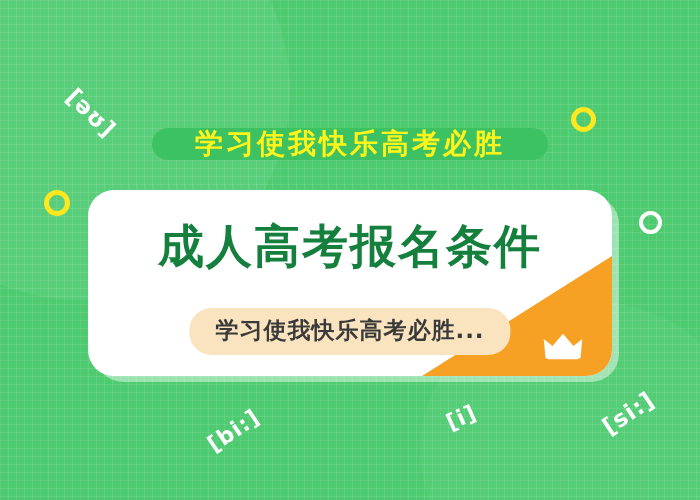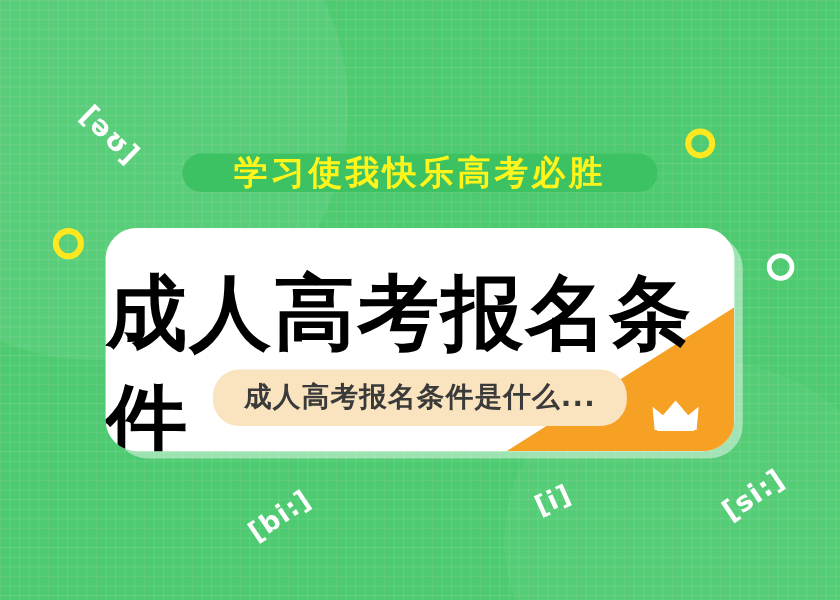--- a/index.html
+++ b/index.html
@@ -131,22 +131,23 @@
     bottom: 14px;
     width: 42px;
     height: 32px;
   }
 
   .card-title {
     position: absolute;
     left: 0;
     right: 0;
     top: 26px;
-    color: #000000;
-    font-size: 68px;
+    text-align: center;
+    color: #15803d;
+    font-size: 46px;
     font-weight: 900;
     letter-spacing: 2px;
     font-family: "DejaVu Sans", "Liberation Sans", sans-serif;
     z-index: 3;
   }
 
   .subtitle-pill {
     position: absolute;
     left: 50%;
     transform: translateX(-50%);
@@ -191,17 +192,17 @@
   <div class="card">
     <div class="corner-orange"></div>
     <svg class="crown-icon" viewBox="0 0 48 36">
       <path d="M4 32 L2 10 L12 18 L24 4 L36 18 L46 10 L44 32 Z" fill="#ffffff"></path>
       <rect x="6" y="28" width="36" height="5" rx="1.5" fill="#ffffff"></rect>
     </svg>
 
     <div class="card-title">成人高考报名条件</div>
 
     <div class="subtitle-pill">
-      <span class="subtitle-text">成人高考报名条件是什么...</span>
+      <span class="subtitle-text">学习使我快乐高考必胜...</span>
     </div>
   </div>
 
 </div>
 
 </body></html>

